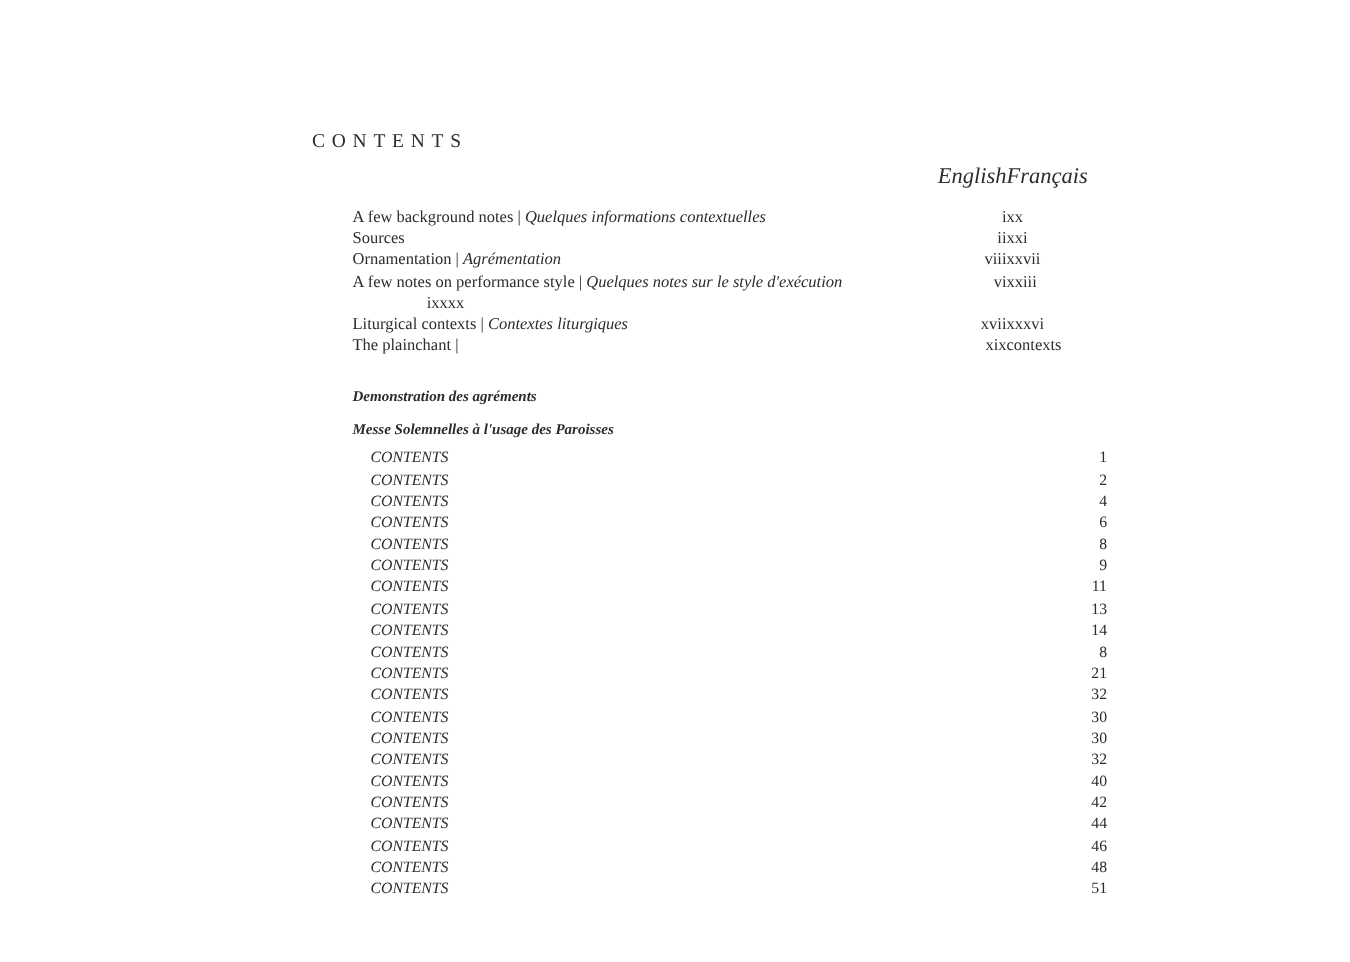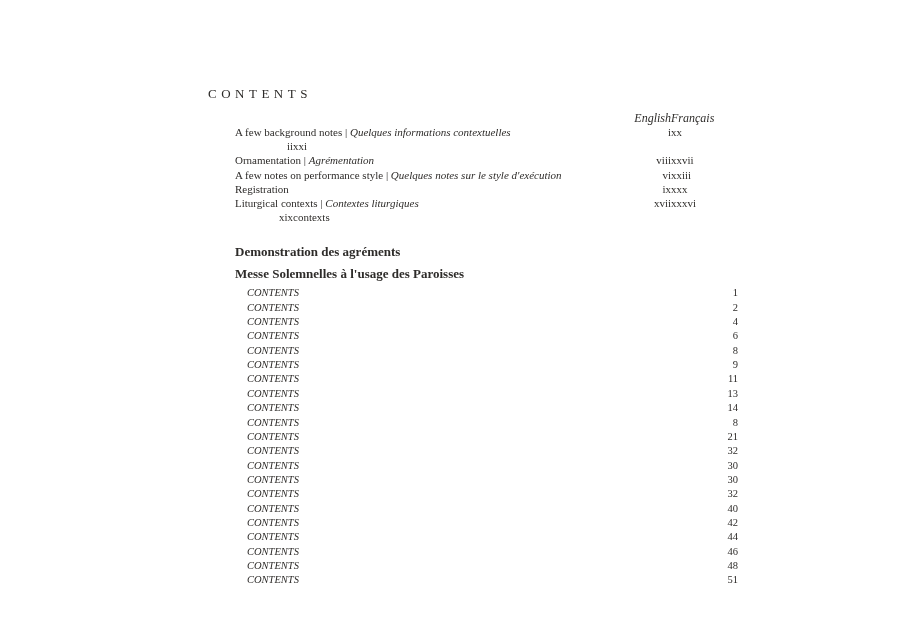--- a/index.html
+++ b/index.html
@@ -11,29 +11,29 @@
     font-family:"Liberation Serif","DejaVu Serif",serif;
     color:#2e2c2a;
   }
   .content{position:absolute;left:208px;top:86px;width:530px;}
   .toc-title{
     font-size:13px;font-weight:normal;letter-spacing:4.5px;
     margin:0;color:#2d2b29;
   }
   
   .front{margin-left:27px;margin-top:9px;}
-  .colhead{display:flex;font-style:italic;font-size:12px;line-height:14px;margin-bottom:0;}
+  .colhead{display:flex;font-style:italic;font-size:15px;line-height:14px;margin-bottom:13px;}
   .colhead .spacer{flex:1;}
   .frow{display:flex;font-size:11px;line-height:14.2px;}
   .fm-label{flex:1;padding-right:8px;}
   .fm-fr{font-style:italic;}
   .pg-en{width:58px;text-align:right;}
   .pg-fr{width:67px;text-align:left;}
   
-  .sec{margin-left:27px;font-size:13px;font-weight:bold;line-height:14px;}
+  .sec{margin-left:27px;font-size:10px;font-weight:bold;font-style:italic;line-height:14px;}
   .sec-1{margin-top:21px;}
   .sec-2{margin-top:8px;}
   
   .items{margin-left:39px;margin-top:5px;}
   .irow{display:flex;align-items:flex-start;font-size:10.5px;line-height:14.35px;}
   .item-title{font-style:italic;flex:1;max-width:420px;padding-right:14px;}
   .item-page{margin-left:auto;width:42px;text-align:right;font-style:normal;}
 </style>
 </head>
 <body>
@@ -52,49 +52,50 @@
 
       <div>
 
           <div class="frow">
             <span class="fm-label"><span>A few background notes</span><span> | </span><span class="fm-fr">Quelques informations contextuelles</span></span>
             <span class="pg-en">i</span>
             <span class="pg-fr">xx</span>
           </div>
 
           <div class="frow">
+            <span class="fm-label"><span>Sources</span><span></span><span class="fm-fr"></span></span>
             <span class="pg-en">ii</span>
             <span class="pg-fr">xxi</span>
           </div>
 
           <div class="frow">
             <span class="fm-label"><span>Ornamentation</span><span> | </span><span class="fm-fr">Agrémentation</span></span>
             <span class="pg-en">viii</span>
             <span class="pg-fr">xxvii</span>
           </div>
 
           <div class="frow">
             <span class="fm-label"><span>A few notes on performance style</span><span> | </span><span class="fm-fr">Quelques notes sur le style d'exécution</span></span>
             <span class="pg-en">vi</span>
             <span class="pg-fr">xxiii</span>
           </div>
 
           <div class="frow">
-            <span class="fm-label"><span>Registration</span><span></span><span class="fm-fr"></span></span>
             <span class="pg-en">ix</span>
             <span class="pg-fr">xxx</span>
           </div>
 
           <div class="frow">
             <span class="fm-label"><span>Liturgical contexts</span><span> | </span><span class="fm-fr">Contextes liturgiques</span></span>
             <span class="pg-en">xvii</span>
             <span class="pg-fr">xxxvi</span>
           </div>
 
           <div class="frow">
+            <span class="fm-label"><span>The plainchant</span><span> |</span><span class="fm-fr"></span></span>
             <span class="pg-en">xix</span>
             <span class="pg-fr">contexts</span>
           </div>
         </div>
     </div>
 
     <div class="sec sec-1">Demonstration des agréments</div>
     <div class="sec sec-2">Messe Solemnelles à l'usage des Paroisses</div>
 
     <div class="items">

